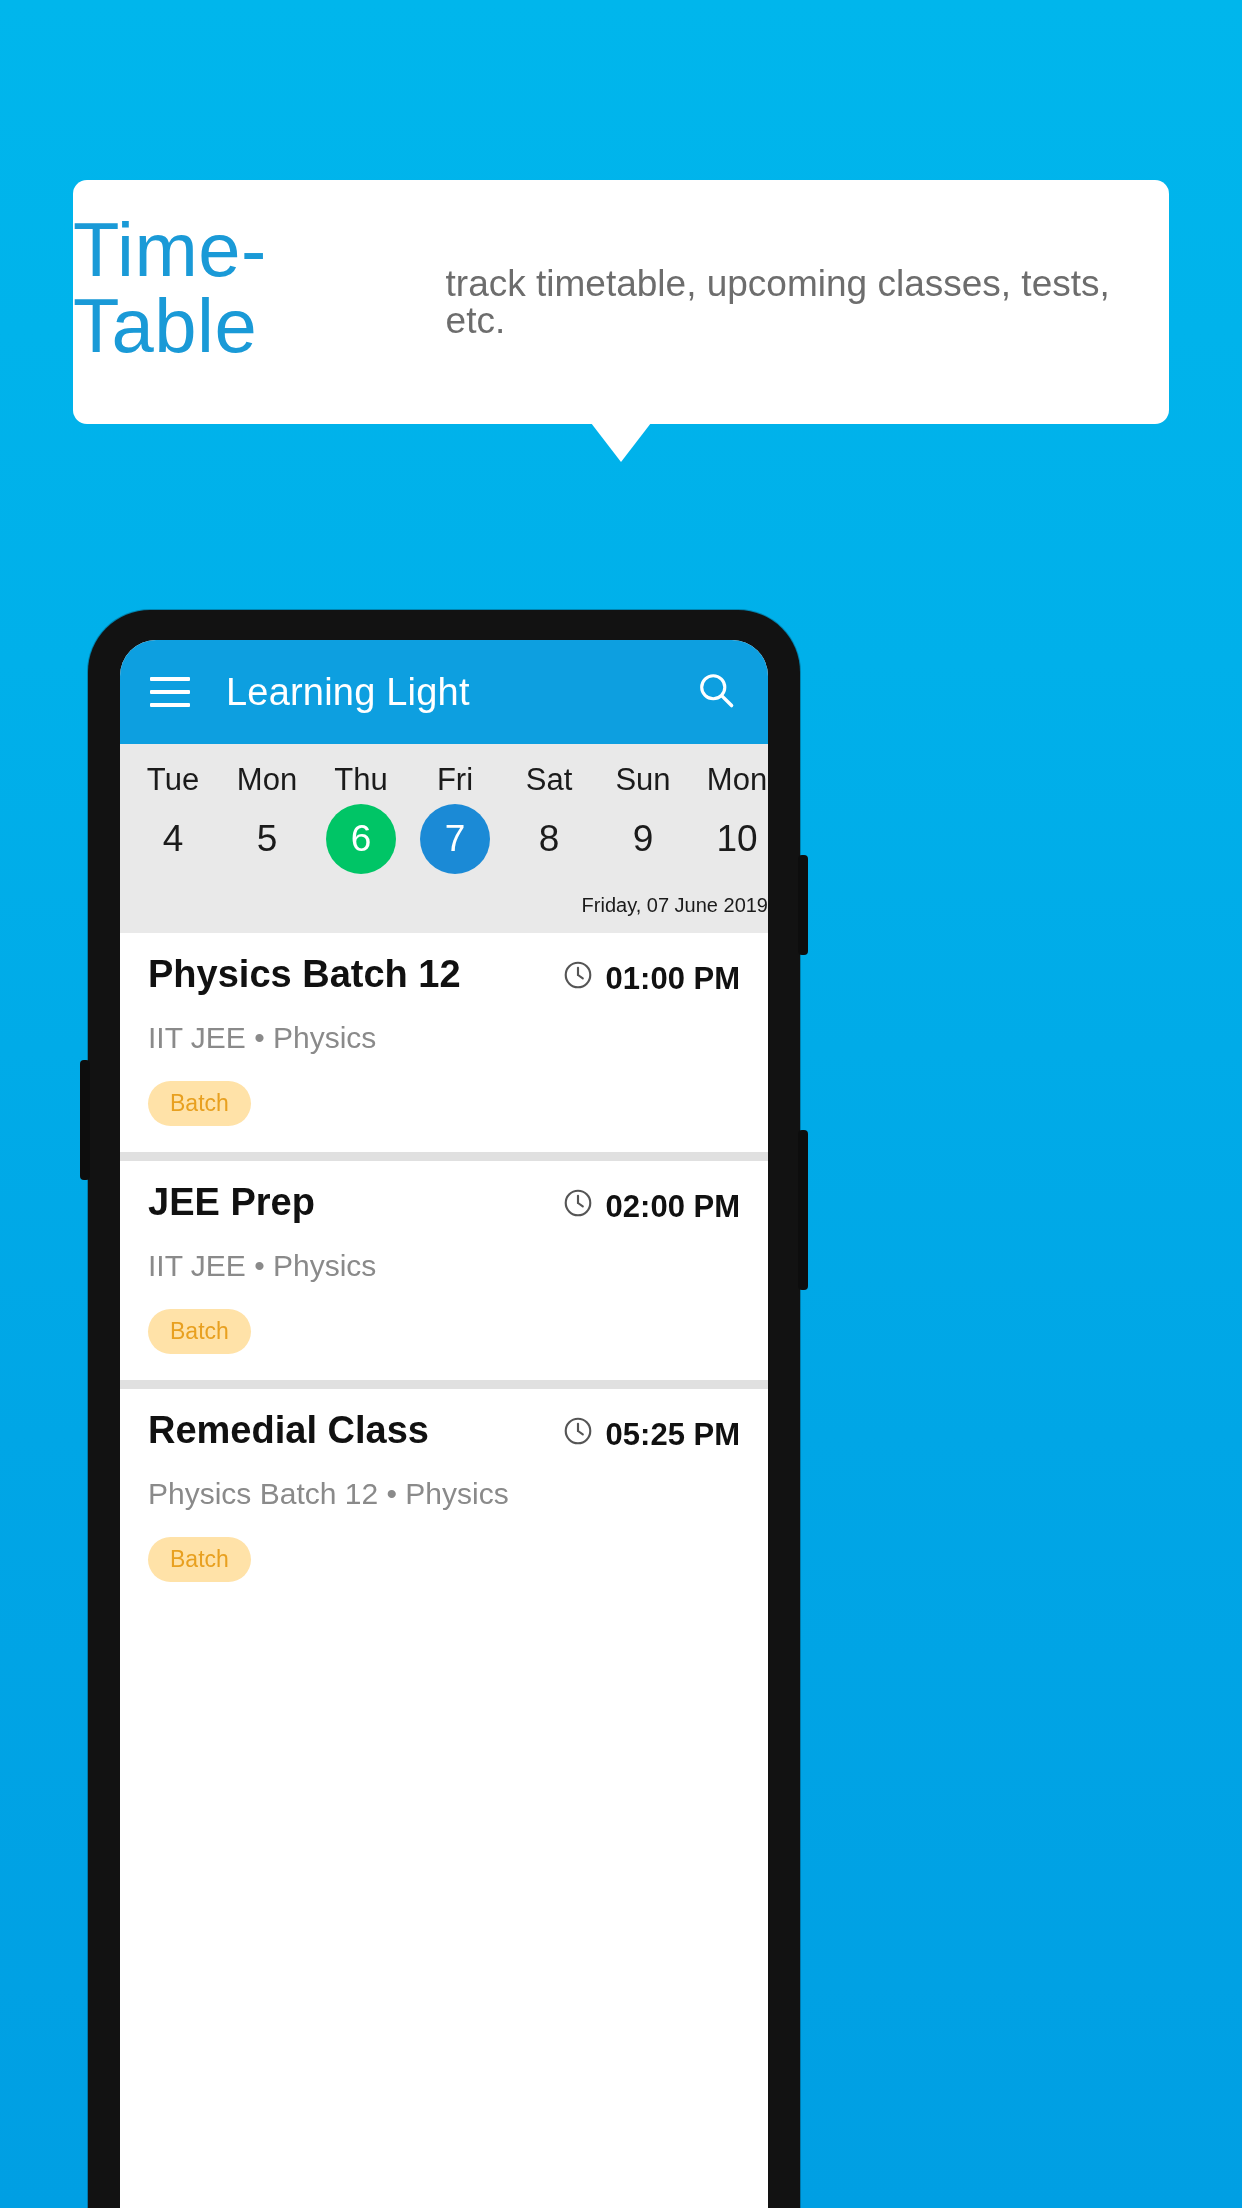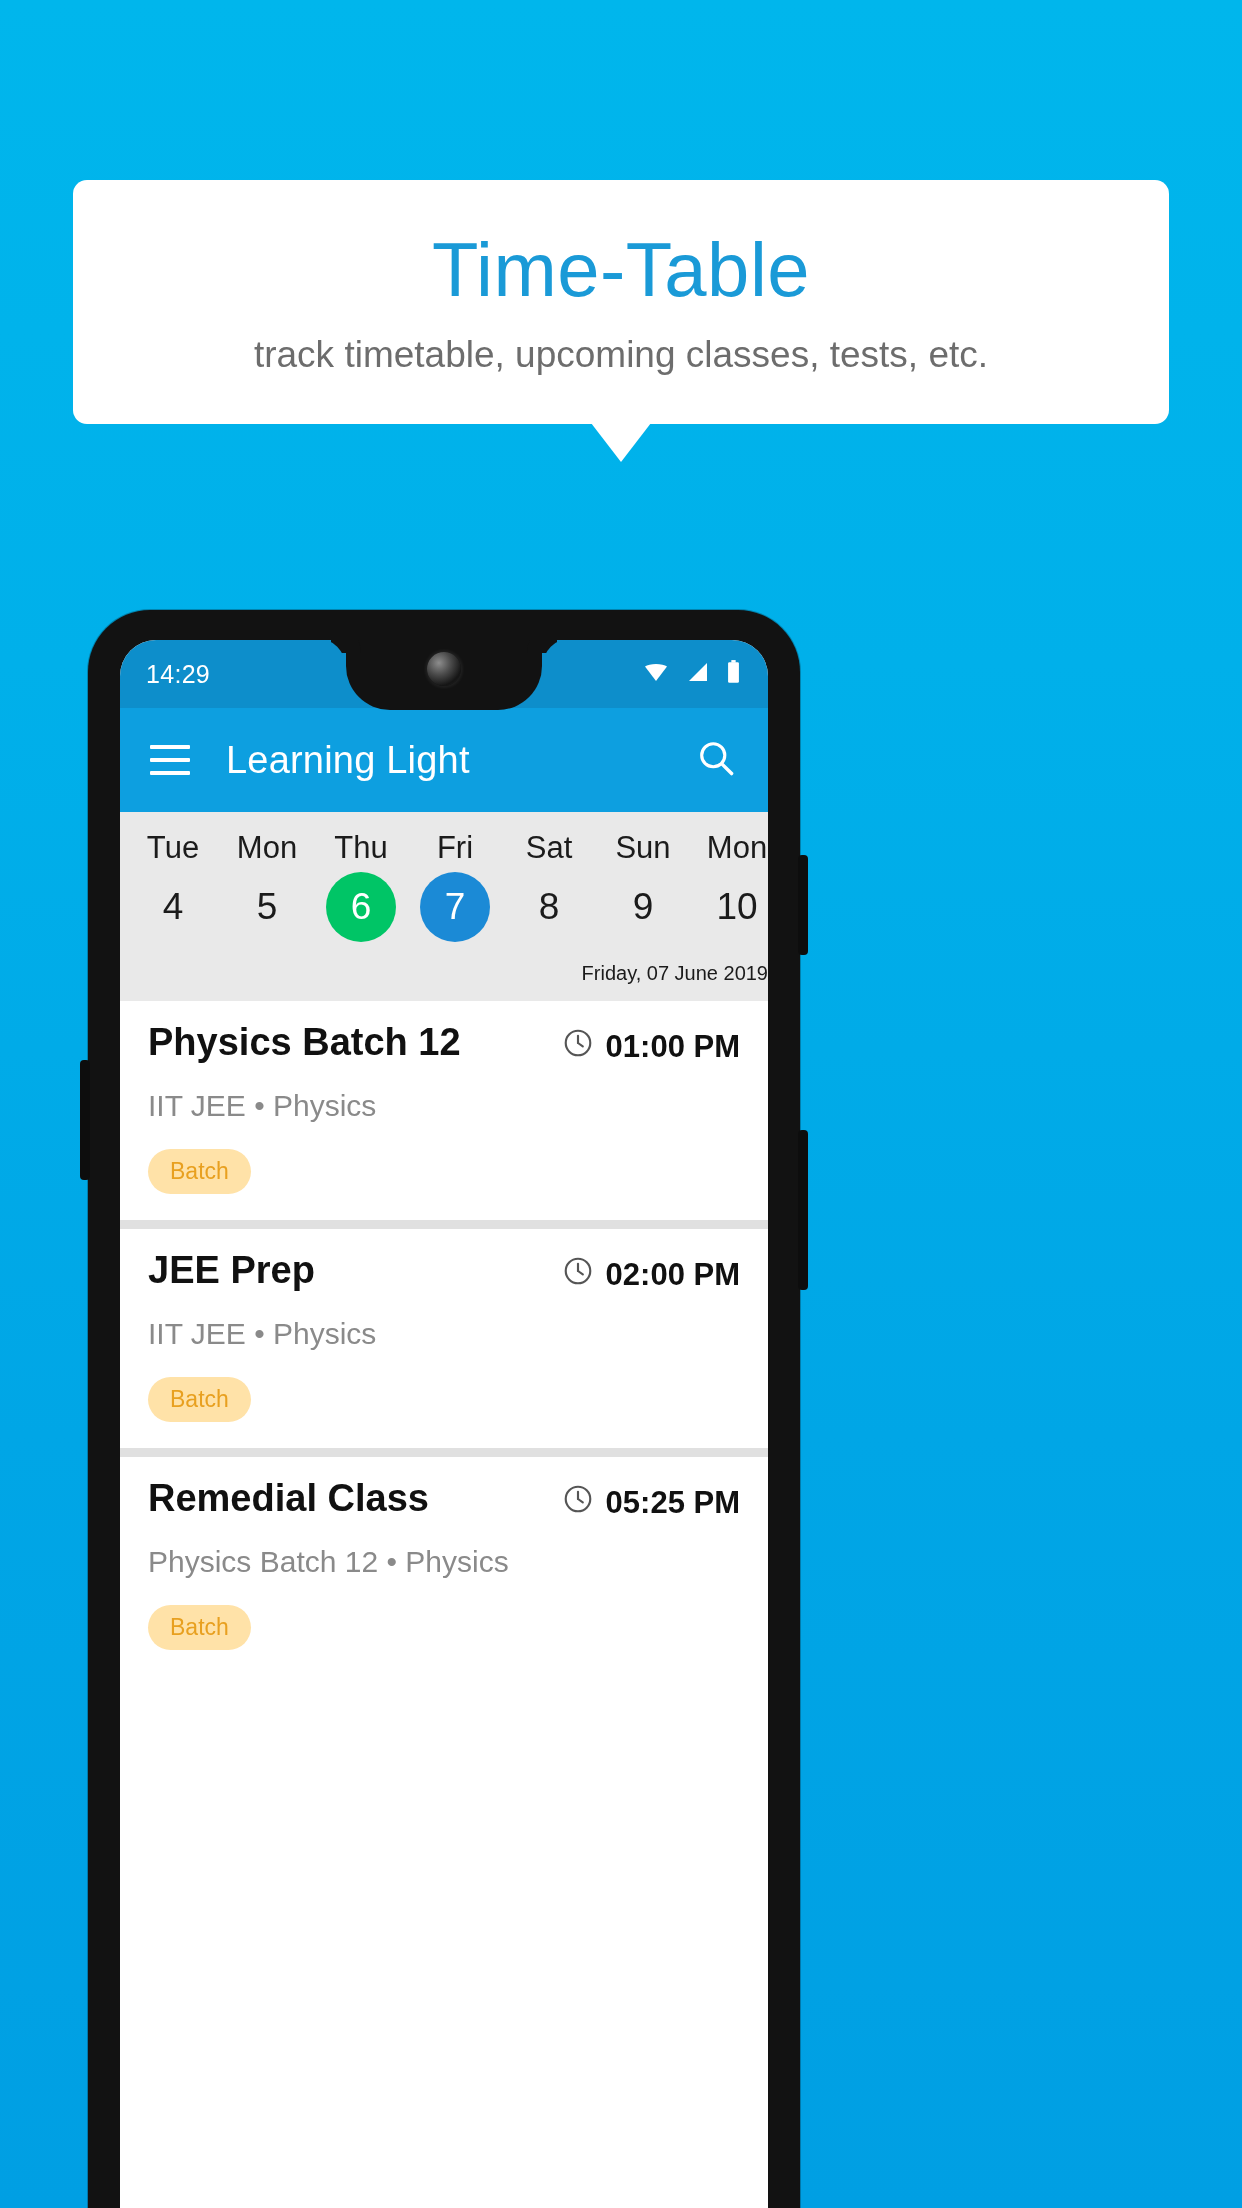--- a/index.html
+++ b/index.html
@@ -14,21 +14,21 @@
   }
 
   
   .bubble {
     position: absolute;
     left: 73px; top: 180px;
     width: 1096px; height: 244px;
     background: #ffffff;
     border-radius: 14px;
     display: flex;
-    flex-direction: column;
+    flex-direction: row;
     align-items: center;
     justify-content: center;
   }
   .bubble-title {
     font-size: 76px;
     color: #1a9ad7;
     font-weight: 400;
     letter-spacing: 0.5px;
     line-height: 1;
     margin-bottom: 28px;
@@ -241,44 +241,20 @@
 </div>
 <div class="bubble-tail"></div>
 
 <div class="phone">
   <div class="phone-btn btn-left-1"></div>
   <div class="phone-btn btn-right-1"></div>
   <div class="phone-btn btn-right-2"></div>
 
   <div class="screen">
 
-    <div class="statusbar">
-      <div class="status-time">14:29</div>
-      <div class="status-icons">
-        <span>
-          <svg width="30" height="24" viewBox="0 0 24 24">
-              <path fill="#ffffff" d="M1 6.5 C5 3 19 3 23 6.5 L12 21 Z"></path>
-            </svg>
-        </span>
-        <span>
-          <svg width="26" height="24" viewBox="0 0 24 24">
-              <path fill="#ffffff" d="M21 3 L21 21 L3 21 Z"></path>
-            </svg>
-        </span>
-        <span>
-          <svg width="17" height="26" viewBox="0 0 12 24">
-              <rect x="4" y="1" width="4" height="2.4" fill="#ffffff"></rect>
-              <rect x="1" y="3" width="10" height="19" rx="1.2" fill="#ffffff"></rect>
-            </svg>
-        </span>
-      </div>
-      <div class="notch">
-        <div class="camera"></div>
-      </div>
-    </div>
 
     <div class="appbar">
       <div class="hamburger">
         <span></span>
         <span></span>
         <span></span>
       </div>
       <div class="appbar-title">Learning Light</div>
       <span>
         <svg width="44" height="44" viewBox="0 0 24 24">

